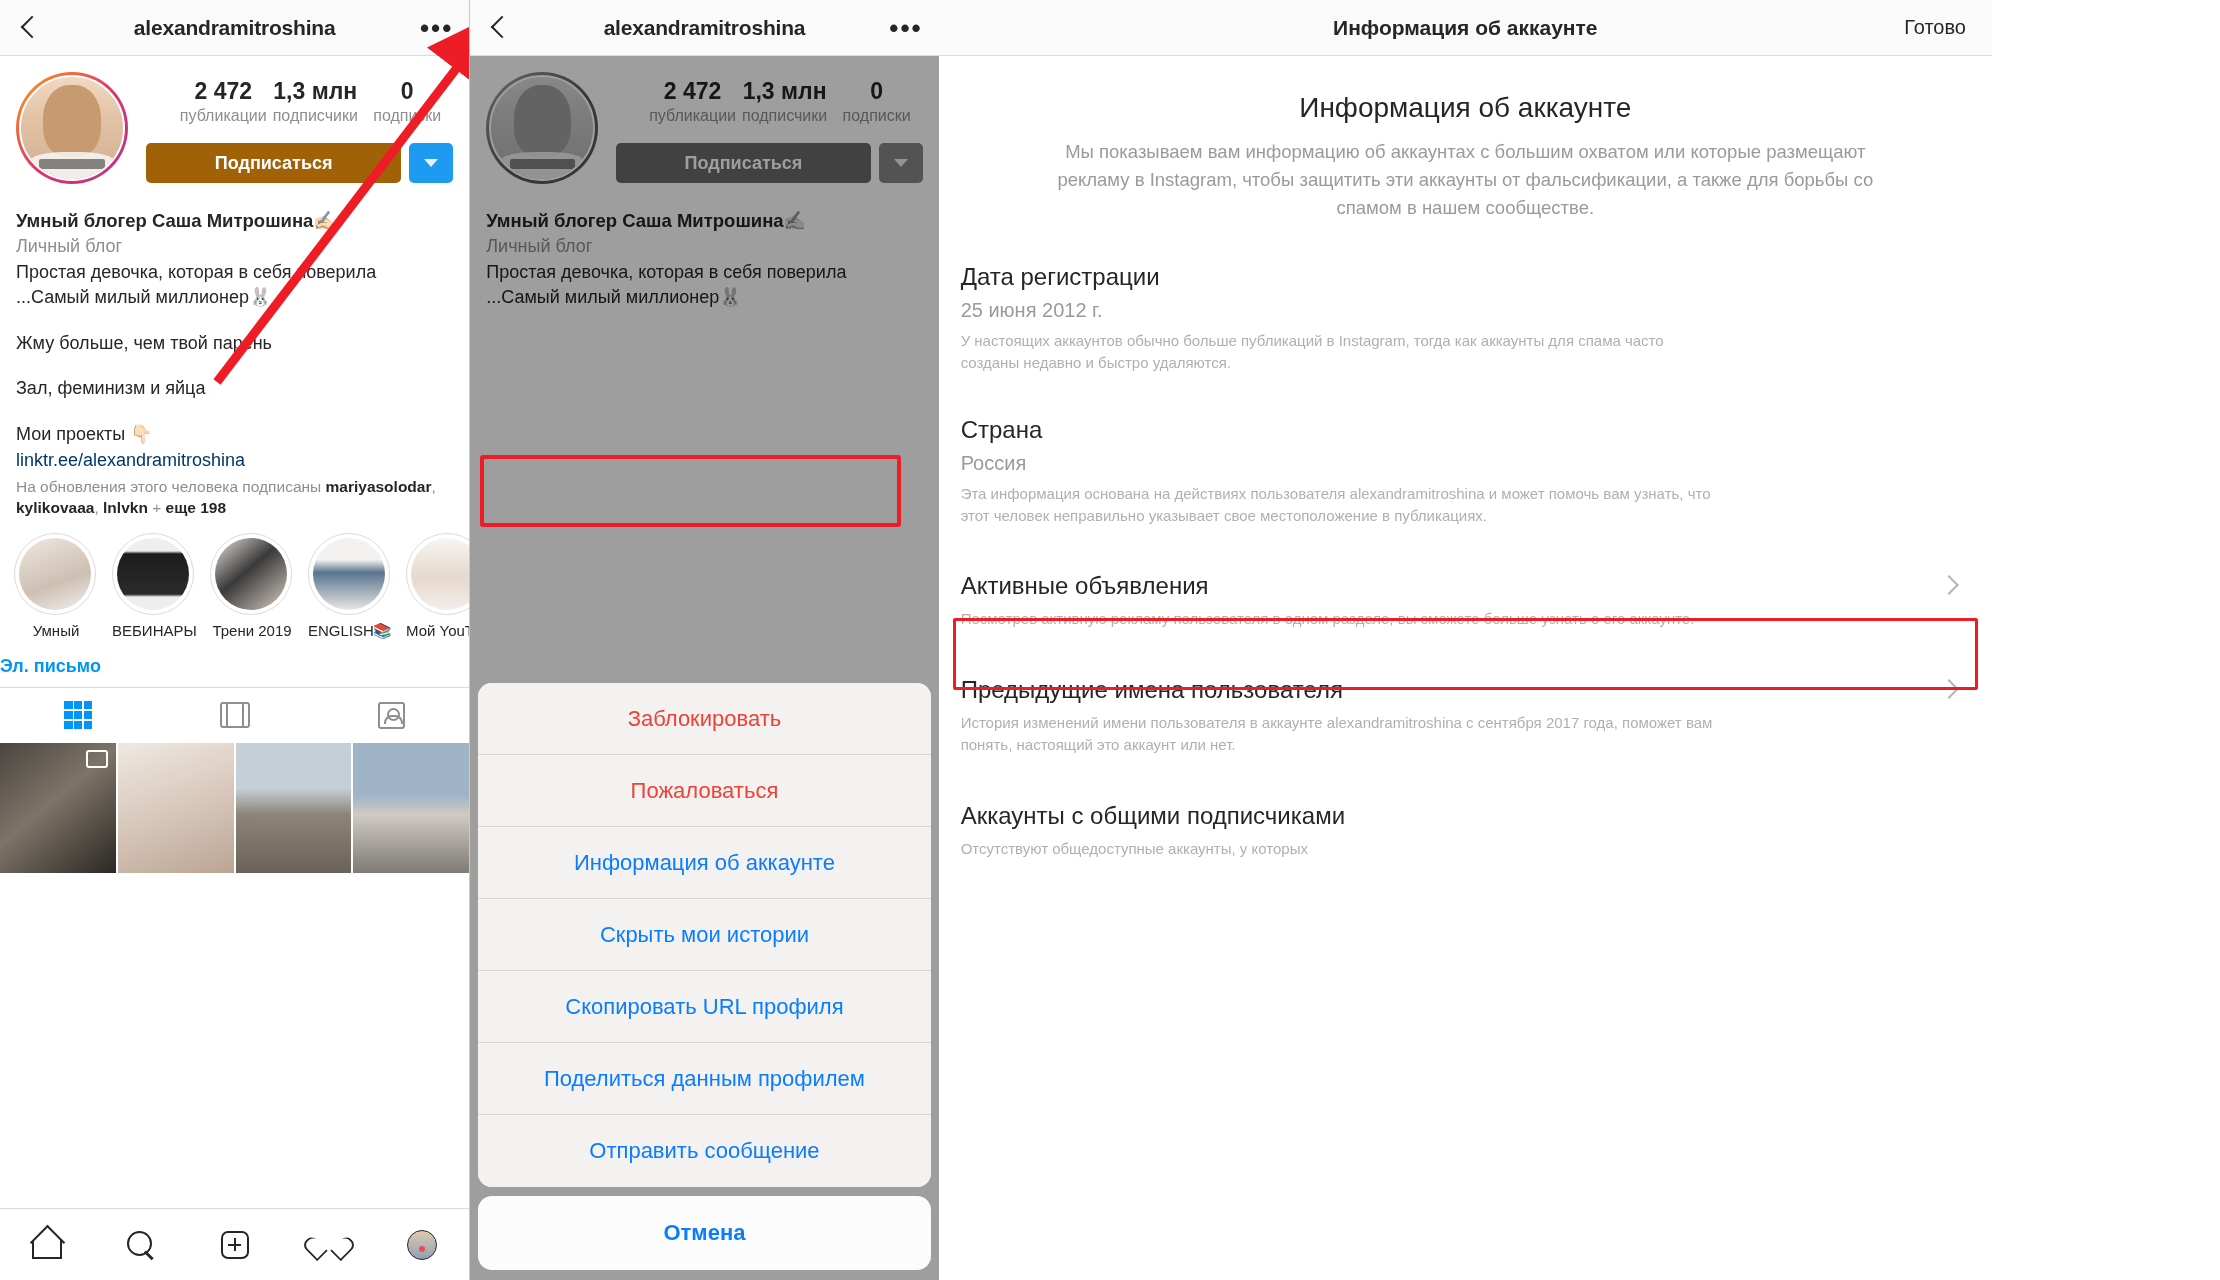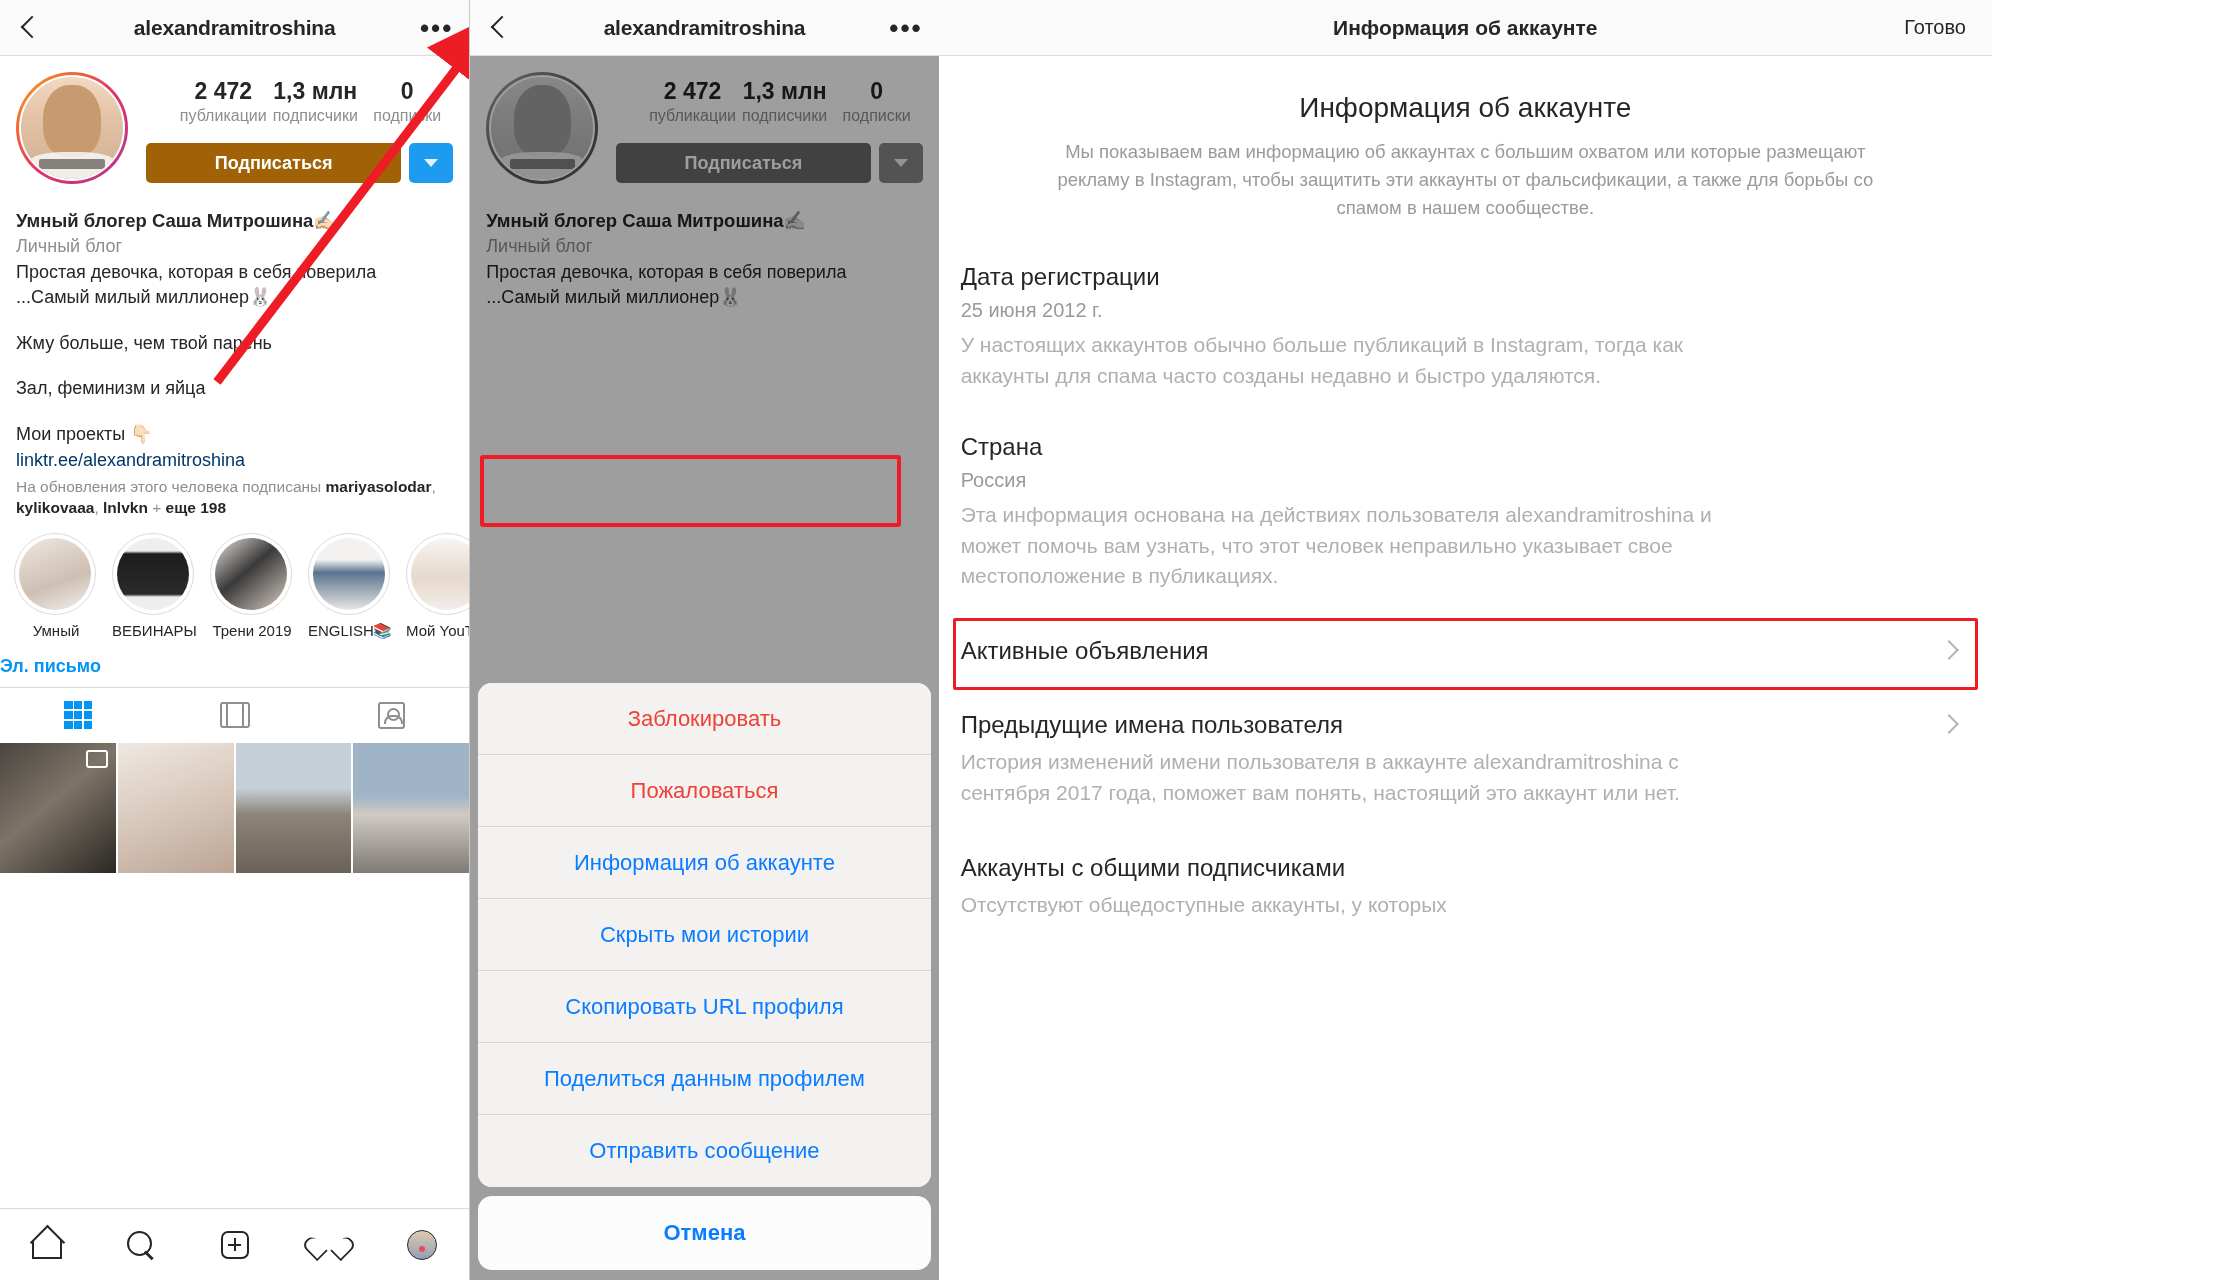--- a/index.html
+++ b/index.html
@@ -171,21 +171,21 @@
   .panel3 { position: relative; width: 1174px; height: 1280px; background: #fff; overflow: hidden; }
   .nav3 { height: 56px; background: #fafafa; border-bottom: 1px solid #dbdbdb; display: flex; align-items: center; justify-content: center; position: relative; }
   .nav3-title { font-size: 21px; font-weight: bold; color: #262626; }
   .nav3-done { position: absolute; right: 26px; font-size: 20px; color: #262626; cursor: pointer; }
   .p3body { padding: 0 22px; }
   .p3-hero-title { text-align: center; font-size: 28px; color: #262626; padding-top: 36px; }
   .p3-hero-sub { text-align: center; font-size: 18.5px; color: #9a9a9a; line-height: 1.5; padding: 14px 90px 0 90px; }
   .p3-sec { padding-top: 42px; }
   .p3-sec-title { font-size: 24px; color: #262626; }
   .p3-sec-val { font-size: 20px; color: #9a9a9a; padding-top: 8px; }
-  .p3-sec-desc { font-size: 21px; color: #b0b0b0; line-height: 1.45; padding-top: 8px; max-width: 760px; }
+  .p3-sec-desc { font-size: 15px; color: #b0b0b0; line-height: 1.45; padding-top: 8px; max-width: 760px; }
   .p3-row { position: relative; padding-top: 46px; }
   .p3-chev { position: absolute; right: 14px; top: 52px; width: 14px; height: 14px; border-right: 2.6px solid #b5b5b5; border-top: 2.6px solid #b5b5b5; transform: rotate(45deg); }
   .hl-box-3 { position: absolute; border: 3px solid #ee1c25; border-radius: 2px; pointer-events: none; z-index: 5; }
 </style>
 </head>
 <body>
 
 <div class="screen">
 
   <div class="panel1">
@@ -420,20 +420,21 @@
       </div>
 
       <div class="p3-sec">
         <div class="p3-sec-title">Страна</div>
         <div class="p3-sec-val">Россия</div>
         <div class="p3-sec-desc">Эта информация основана на действиях пользователя alexandramitroshina и может помочь вам узнать, что этот человек неправильно указывает свое местоположение в публикациях.</div>
       </div>
 
       <div class="p3-row">
         <div class="p3-sec-title">Активные объявления</div>
+        <div class="p3-sec-desc">Посмотрев активную рекламу пользователя в одном разделе, вы сможете больше узнать о его аккаунте.</div>
         <div class="p3-chev"></div>
       </div>
 
       <div class="p3-row">
         <div class="p3-sec-title">Предыдущие имена пользователя</div>
         <div class="p3-sec-desc">История изменений имени пользователя в аккаунте alexandramitroshina с сентября 2017 года, поможет вам понять, настоящий это аккаунт или нет.</div>
         <div class="p3-chev"></div>
       </div>
 
       <div class="p3-row">

